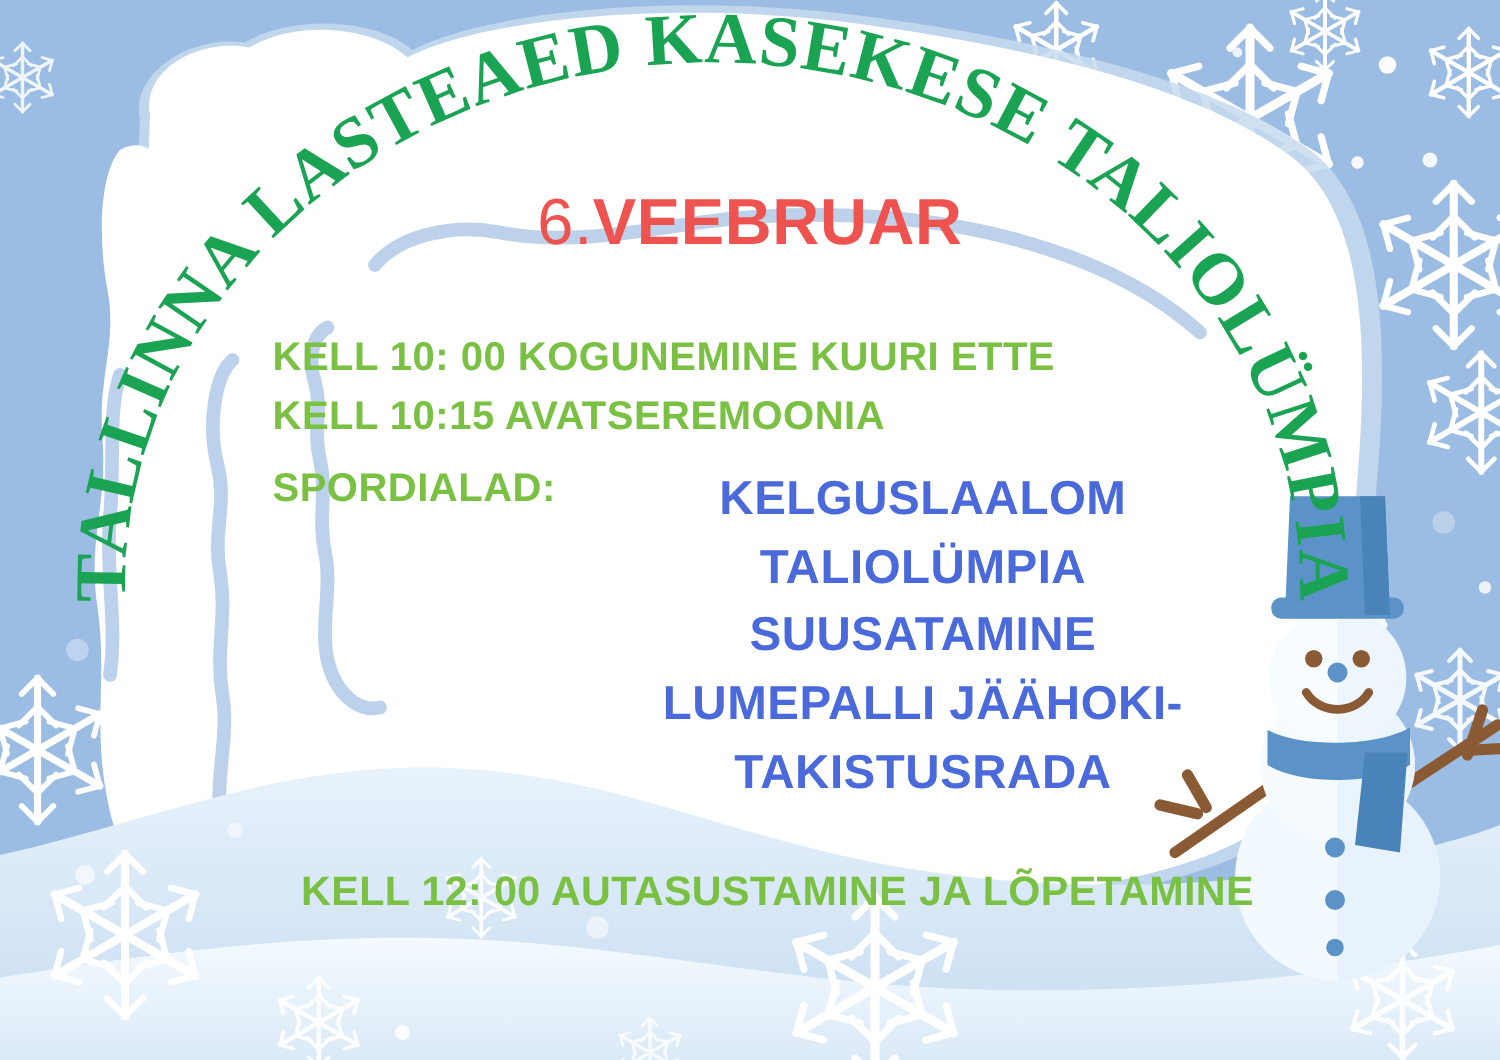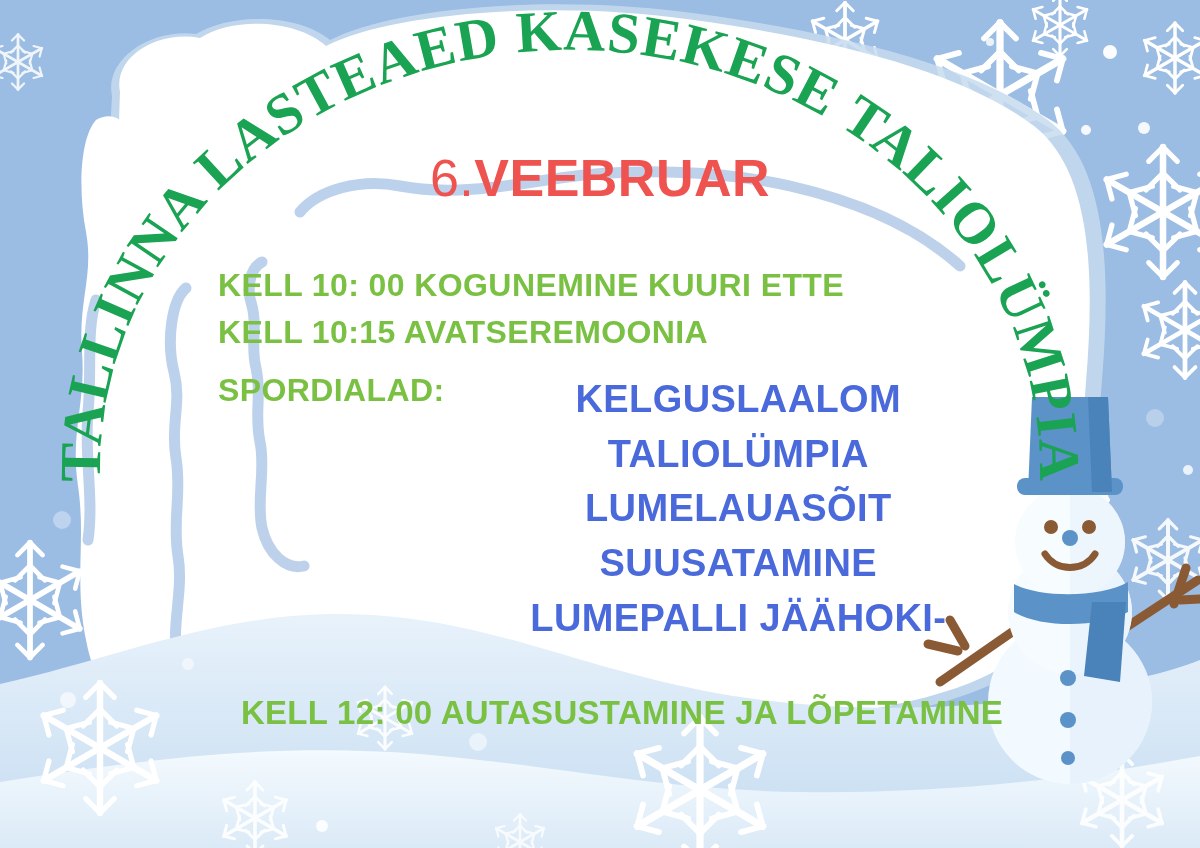--- a/index.html
+++ b/index.html
@@ -343,23 +343,23 @@
     <div id="schedule">
       <div class="sched-line">KELL 10: 00 KOGUNEMINE KUURI ETTE</div>
       <div class="sched-line">KELL 10:15 AVATSEREMOONIA</div>
     </div>
 
     <div id="disciplines-row">
       <div id="disciplines-label">SPORDIALAD:</div>
       <div id="disciplines-list">
         <div class="disc-item">KELGUSLAALOM</div>
         <div class="disc-item">TALIOLÜMPIA</div>
-        <div class="disc-item">LUMELAUASÕIT</div>
         <div class="disc-item">SUUSATAMINE</div>
         <div class="disc-item">LUMEPALLI JÄÄHOKI-</div>
+        <div class="disc-item">TAKISTUSRADA</div>
       </div>
     </div>
 
     <div id="closing-line">
       <span class="c-txt">KELL 12: 00 AUTASUSTAMINE JA LÕPETAMINE</span>
     </div>
 
   </div>
 </div>
 

